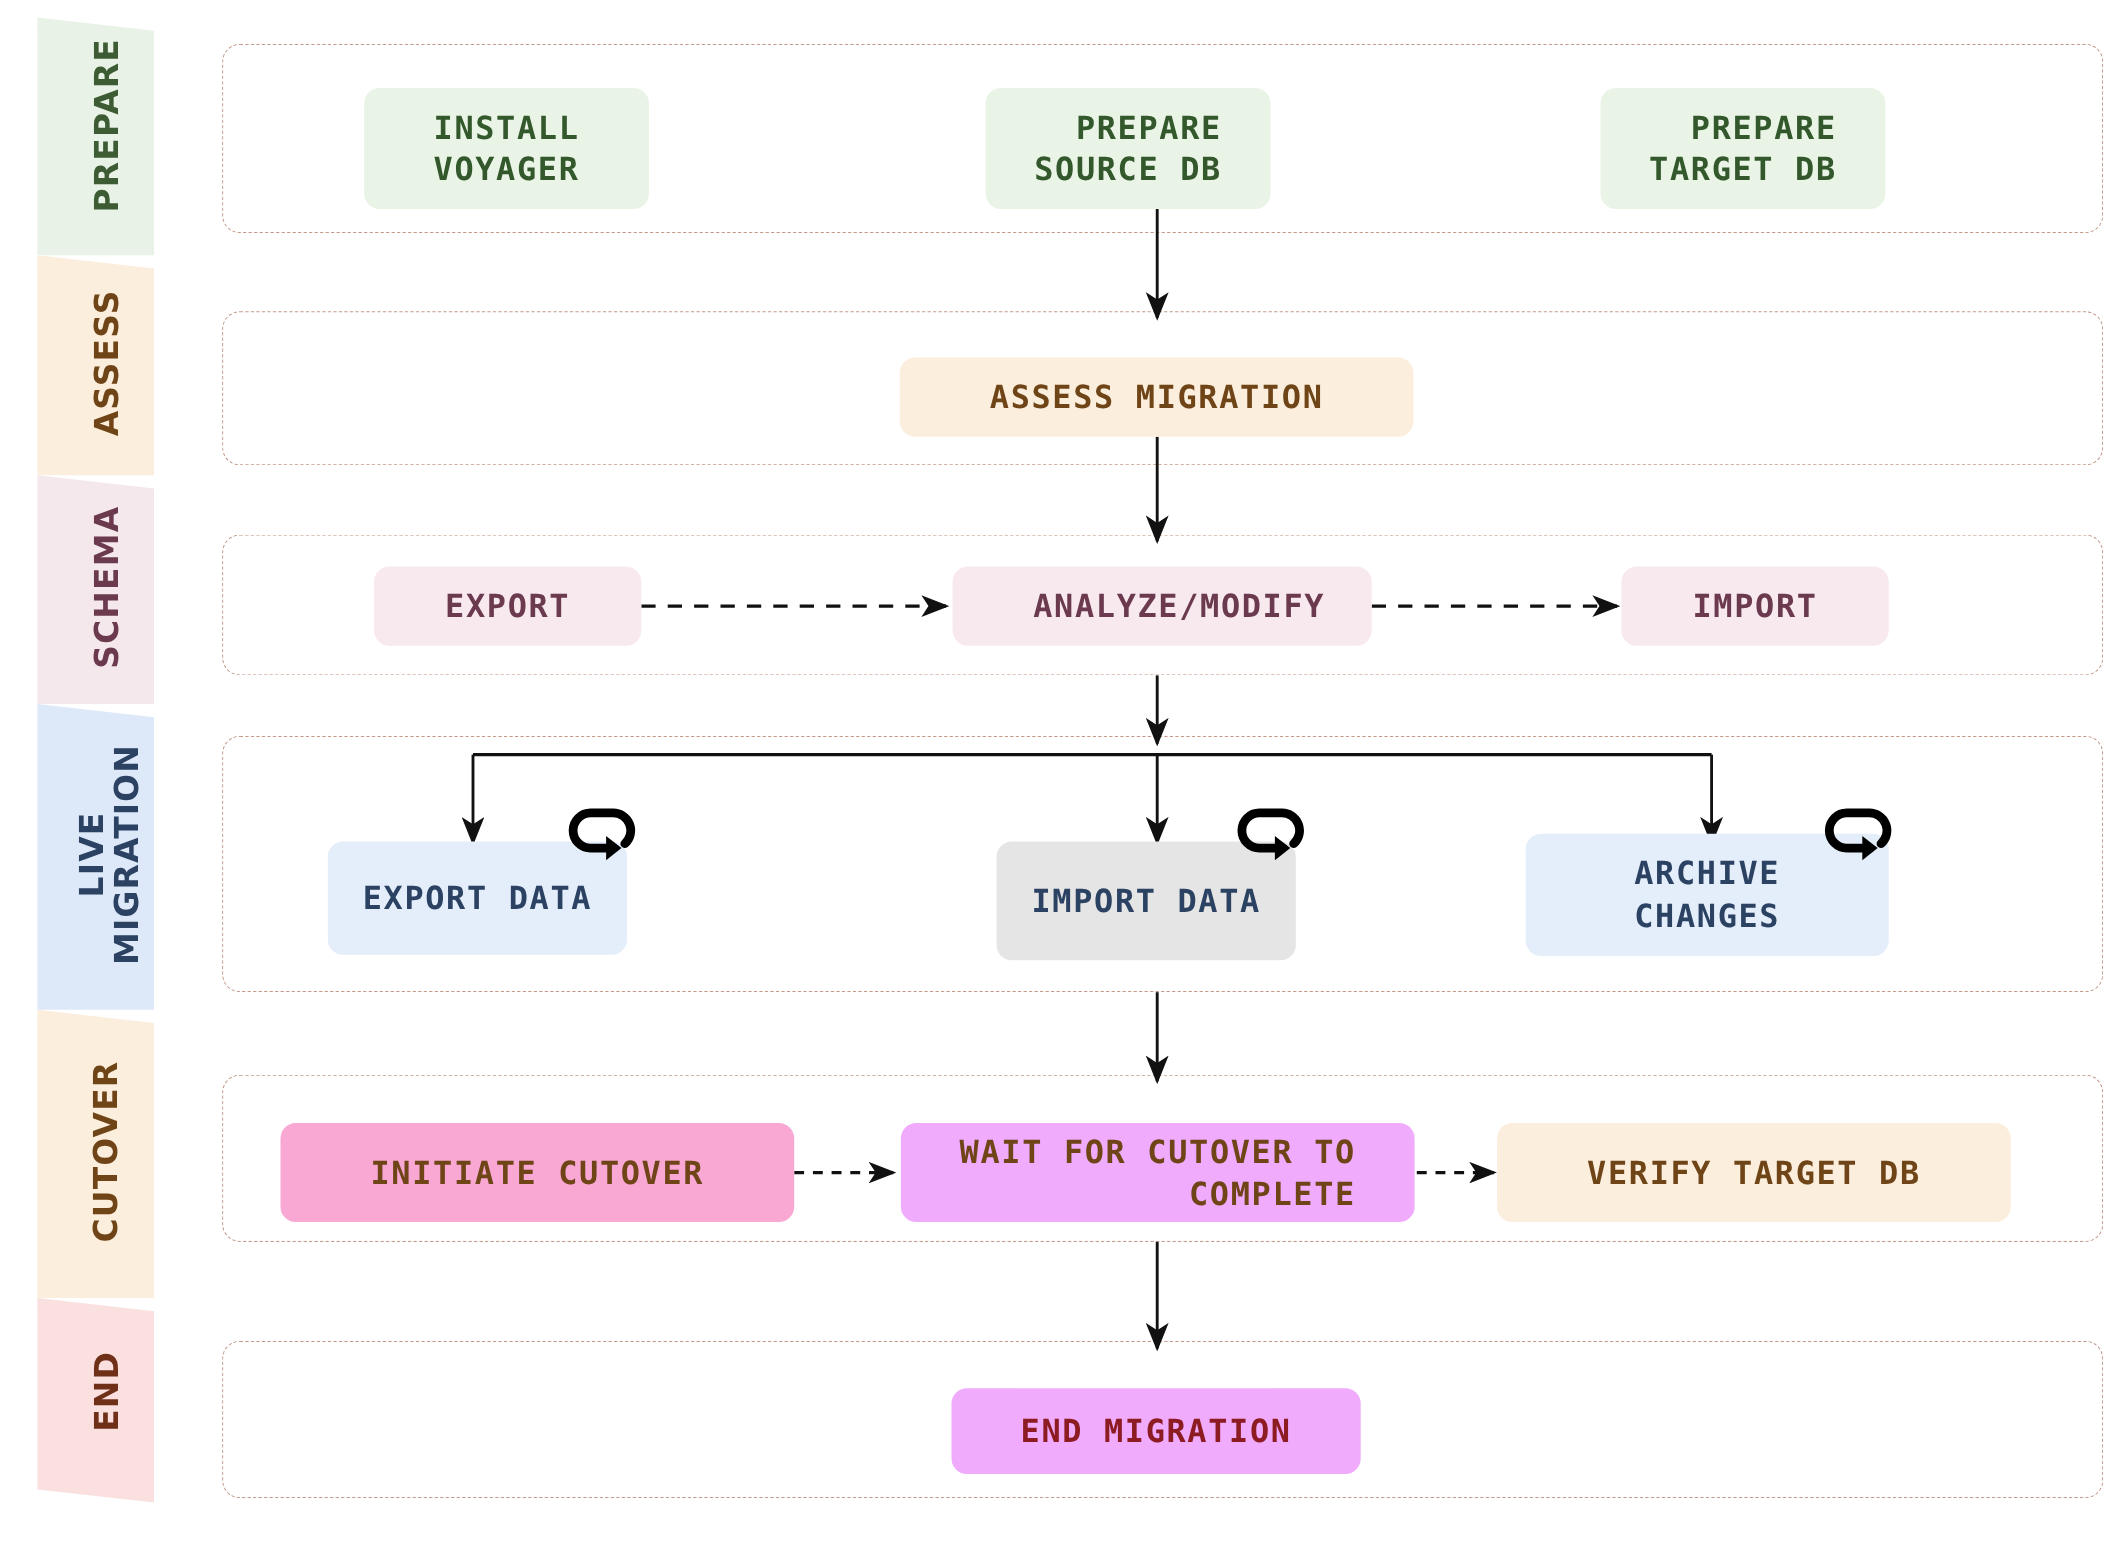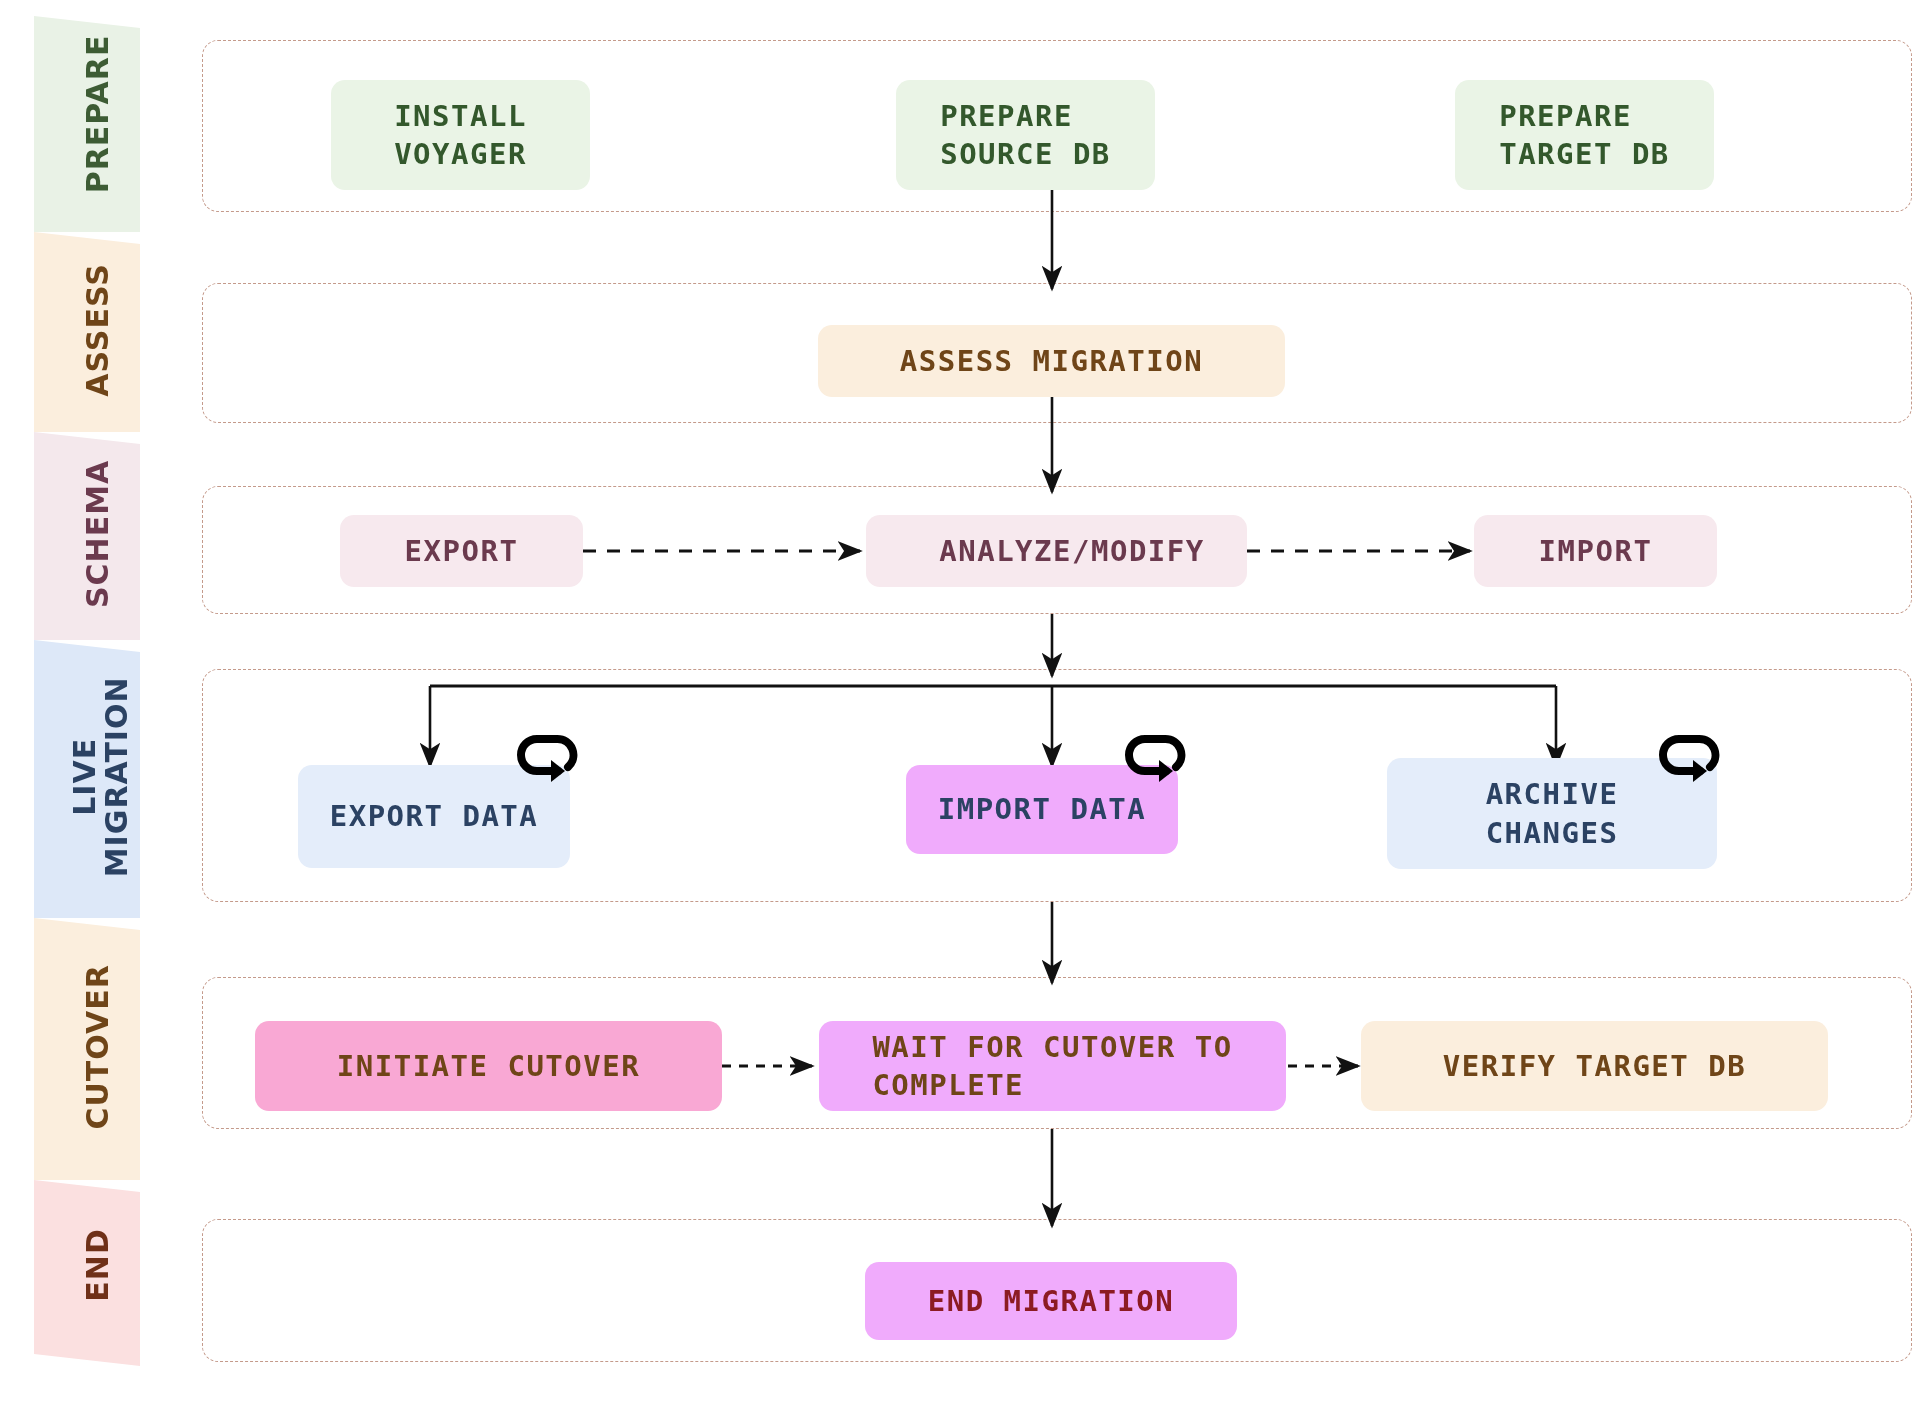--- a/index.html
+++ b/index.html
@@ -63,21 +63,21 @@
     box-sizing: border-box;
   }
 
   
   .node {
     position: absolute;
     box-sizing: border-box;
     display: flex;
     align-items: center;
     justify-content: center;
-    text-align: left;
+    text-align: right;
     border-radius: 14px;
     font-weight: bold;
     font-size: 29px;
     letter-spacing: 1.5px;
     line-height: 1.32;
     white-space: pre-line;
     font-family: "DejaVu Sans Mono", "Liberation Mono", monospace;
   }
 
   
@@ -211,21 +211,21 @@
   <div class="node" style="left:1474px;top:515px;width:243px;height:72px;background:#f7e9ee;color:#6b3a4e;">IMPORT</div>
 
   <div class="node" style="left:298px;top:765px;width:272px;height:103px;background:#e4edfa;color:#2b4263;">EXPORT DATA</div>
   <div class="loop-icon" style="left:513px;top:727px;">
     <svg viewBox="0 0 72 56" width="72" height="56">
       <path d="M45 44 H24 A16 16 0 0 1 24 12 H44 A16 16 0 0 1 55 40" fill="none" stroke="#000000" stroke-width="8" stroke-linecap="round" stroke-linejoin="round"></path>
       <path d="M38 33 L52 44 L38 55 Z" fill="#000000"></path>
     </svg>
   </div>
 
-  <div class="node" style="left:906px;top:765px;width:272px;height:89px;background:#f0abfc;color:#2b4263;">IMPORT DATA</div>
+  <div class="node" style="left:906px;top:765px;width:272px;height:108px;background:#e5e5e5;color:#2b4263;">IMPORT DATA</div>
   <div class="loop-icon" style="left:1121px;top:727px;">
     <svg viewBox="0 0 72 56" width="72" height="56">
       <path d="M45 44 H24 A16 16 0 0 1 24 12 H44 A16 16 0 0 1 55 40" fill="none" stroke="#000000" stroke-width="8" stroke-linecap="round" stroke-linejoin="round"></path>
       <path d="M38 33 L52 44 L38 55 Z" fill="#000000"></path>
     </svg>
   </div>
 
   <div class="node" style="left:1387px;top:758px;width:330px;height:111px;background:#e4edfa;color:#2b4263;">ARCHIVE
 CHANGES</div>
   <div class="loop-icon" style="left:1655px;top:727px;">

